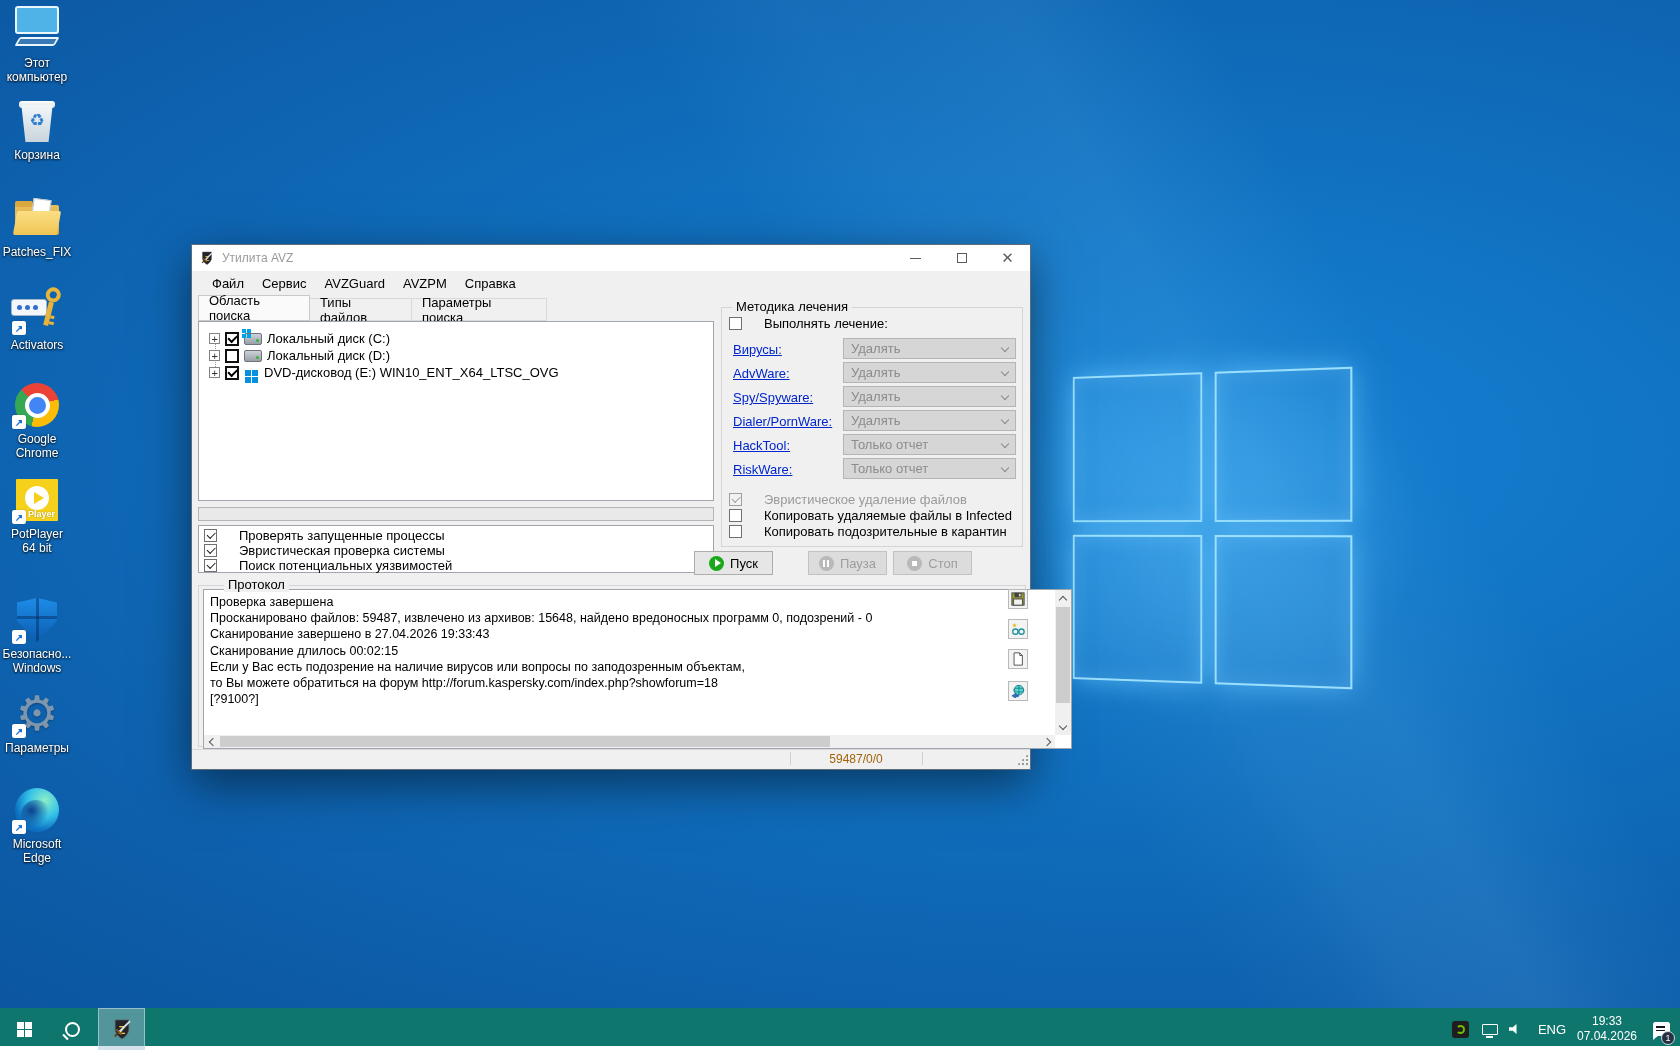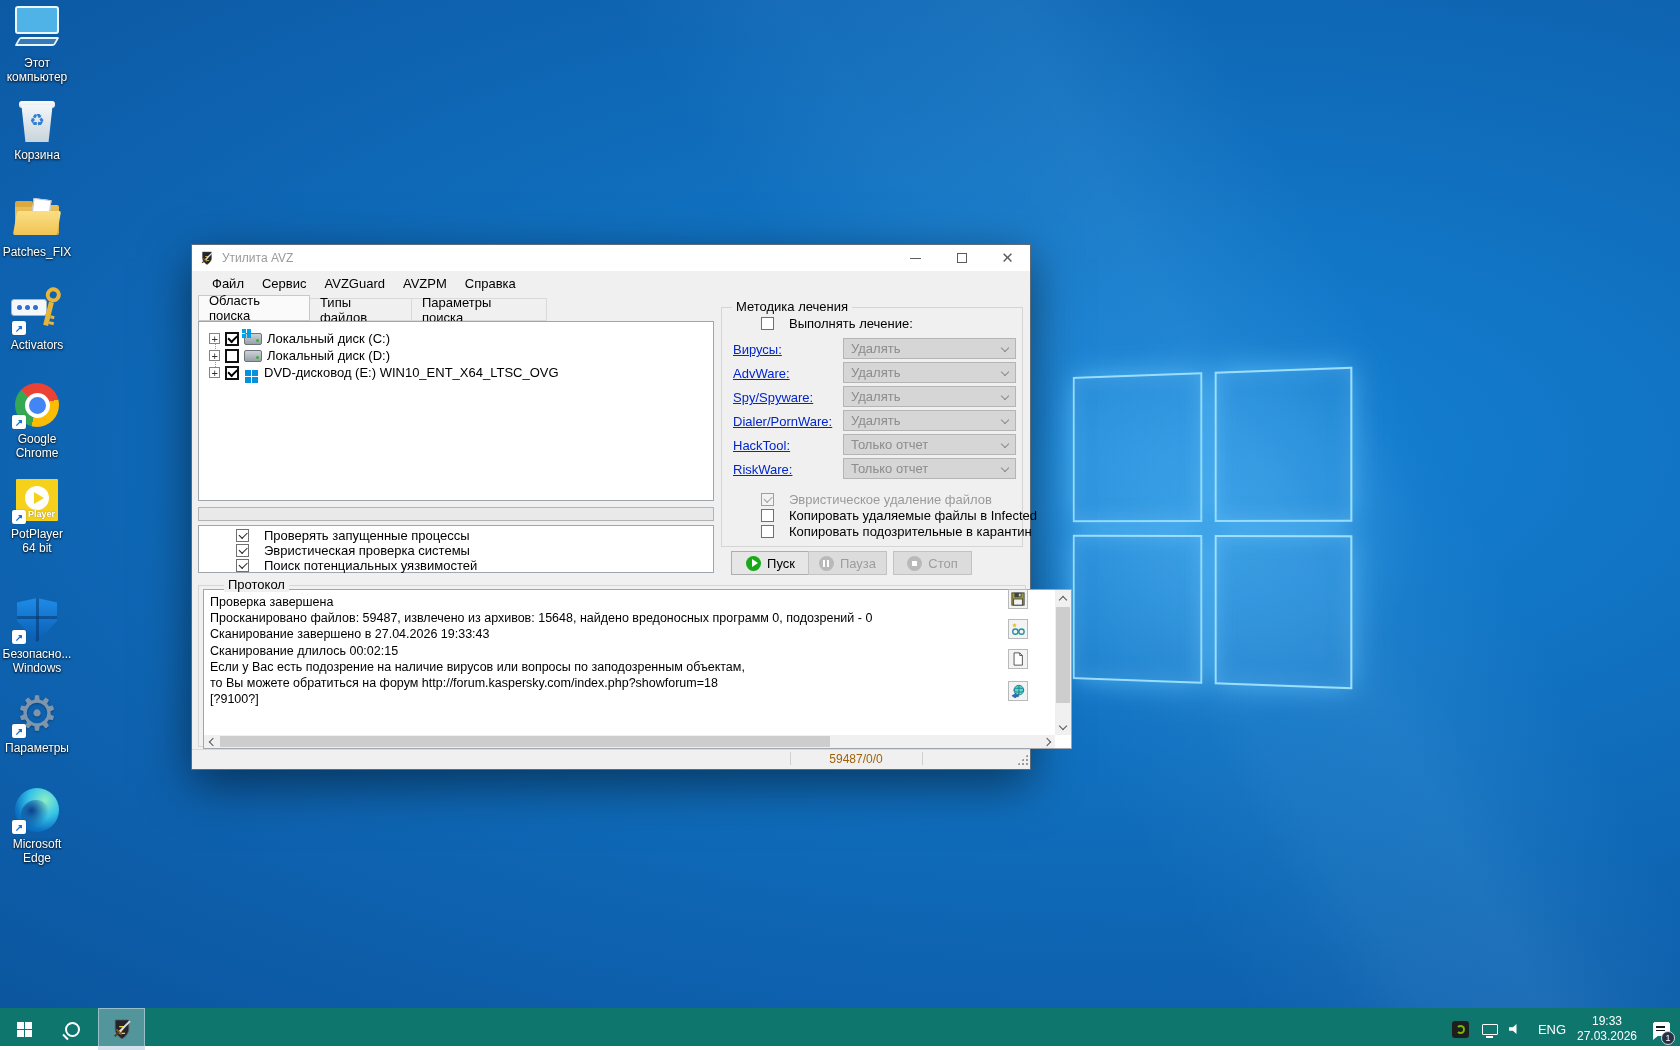--- a/index.html
+++ b/index.html
@@ -110,21 +110,21 @@
     background:linear-gradient(#cdd2d8,#99a0a7);}
   .drv::after{content:"";position:absolute;right:2px;bottom:2px;width:3px;height:3px;border-radius:50%;background:#35b33a;}
   .flag4{position:absolute;left:-3px;top:-5px;width:4px;height:4px;background:#00a3e8;
     box-shadow:5px 0 #00a3e8,0 5px #00a3e8,5px 5px #00a3e8;}
   .winlogo16{width:6px;height:6px;margin:1px 8px 1px 1px;background:#0591e0;flex:0 0 auto;
     box-shadow:7px 0 #0591e0,0 7px #0591e0,7px 7px #0591e0;}
   .tlabel{font-size:13px;white-space:nowrap;}
 
   .progress{position:absolute;left:6px;top:262px;width:516px;height:14px;background:#e9e9e9;border:1px solid #b4b4b4;}
   .optpanel{position:absolute;left:6px;top:280px;width:516px;height:48px;background:#fff;border:1px solid #a0a6ad;}
-  .optrow{position:absolute;left:5px;height:15px;display:flex;align-items:center;gap:15px;margin-left:32px;}
+  .optrow{position:absolute;left:5px;height:15px;display:flex;align-items:center;gap:22px;}
   .cb{width:13px;height:13px;border:1px solid #707070;background:#fff;position:relative;flex:0 0 auto;}
   .cb.checked::after{content:"";position:absolute;left:1.5px;top:2px;width:7px;height:3.5px;
     border-left:1.8px solid #222;border-bottom:1.8px solid #222;transform:rotate(-45deg);}
   .cb.disabled{border-color:#9f9f9f;background:#f2f2f2;}
   .cb.disabled::after{border-color:#9f9f9f;}
   .cbl{font-size:13px;white-space:nowrap;}
   .cbl.disabled{color:#9a9a9a;}
 
   .group{position:absolute;border:1px solid #d5d5d5;}
   .gtitle{position:absolute;font-size:13px;background:#f0f0f0;padding:0 4px;z-index:3;}
@@ -421,21 +421,21 @@
     </div>
     <div class="optrow" style="left:537px;top:263px">
       <span class="cb"></span>
       <span class="cbl">Копировать удаляемые файлы в Infected</span>
     </div>
     <div class="optrow" style="left:537px;top:279px">
       <span class="cb"></span>
       <span class="cbl">Копировать подозрительные в карантин</span>
     </div>
 
-    <button class="btn" style="left:539px">
+    <button class="btn" style="left:502px">
       <span class="bico play"></span>
       <span>Пуск</span>
     </button>
     <button class="btn disabled" style="left:616px">
       <span class="bico gray pause"></span>
       <span>Пауза</span>
     </button>
     <button class="btn disabled" style="left:701px">
       <span class="bico gray stop"></span>
       <span>Стоп</span>
@@ -543,21 +543,21 @@
   </div>
   <div class="tray volu">
     <span class="volico">
         <span class="volwave">)</span>
       </span>
   </div>
   <div class="tray lang">ENG</div>
   <div class="tray clock">
     <div class="clocktext">
       <div>19:33</div>
-      <div>27.03.2026</div>
+      <div>07.04.2026</div>
     </div>
   </div>
   <div class="tray ac">
     <span class="acico">
         <i></i>
         <i></i>
       </span>
     <span class="badge">1</span>
   </div>
 </div>

